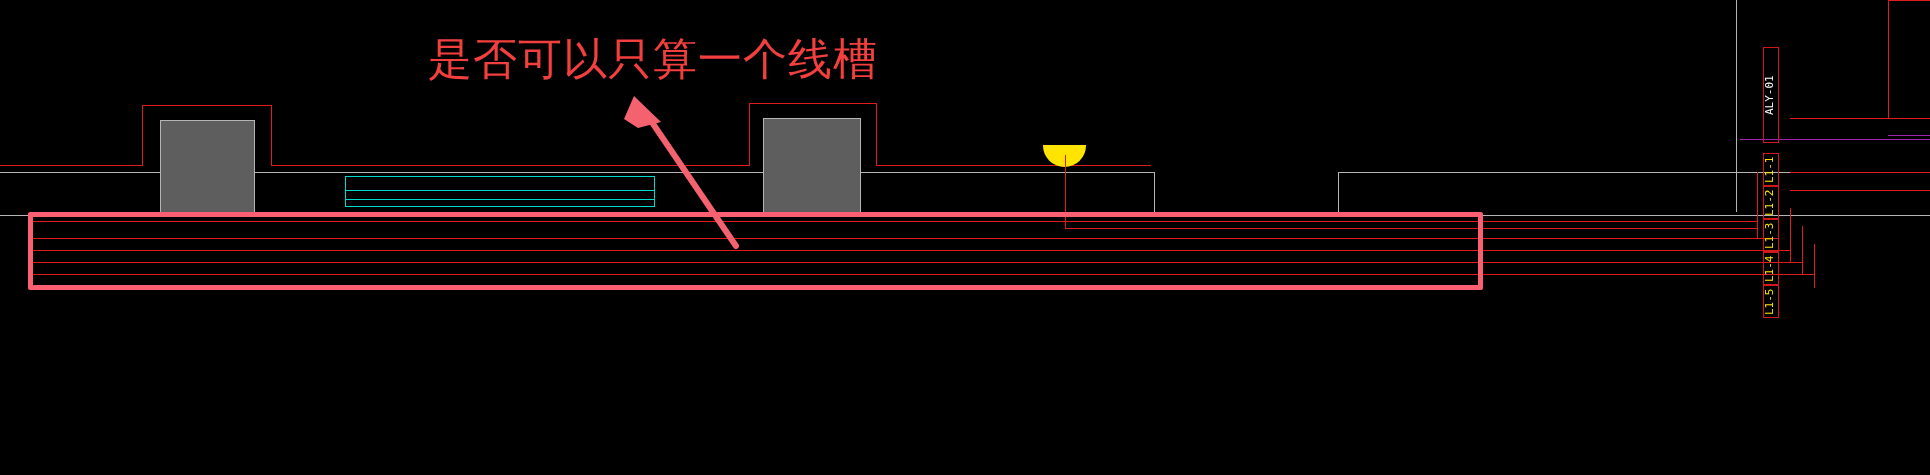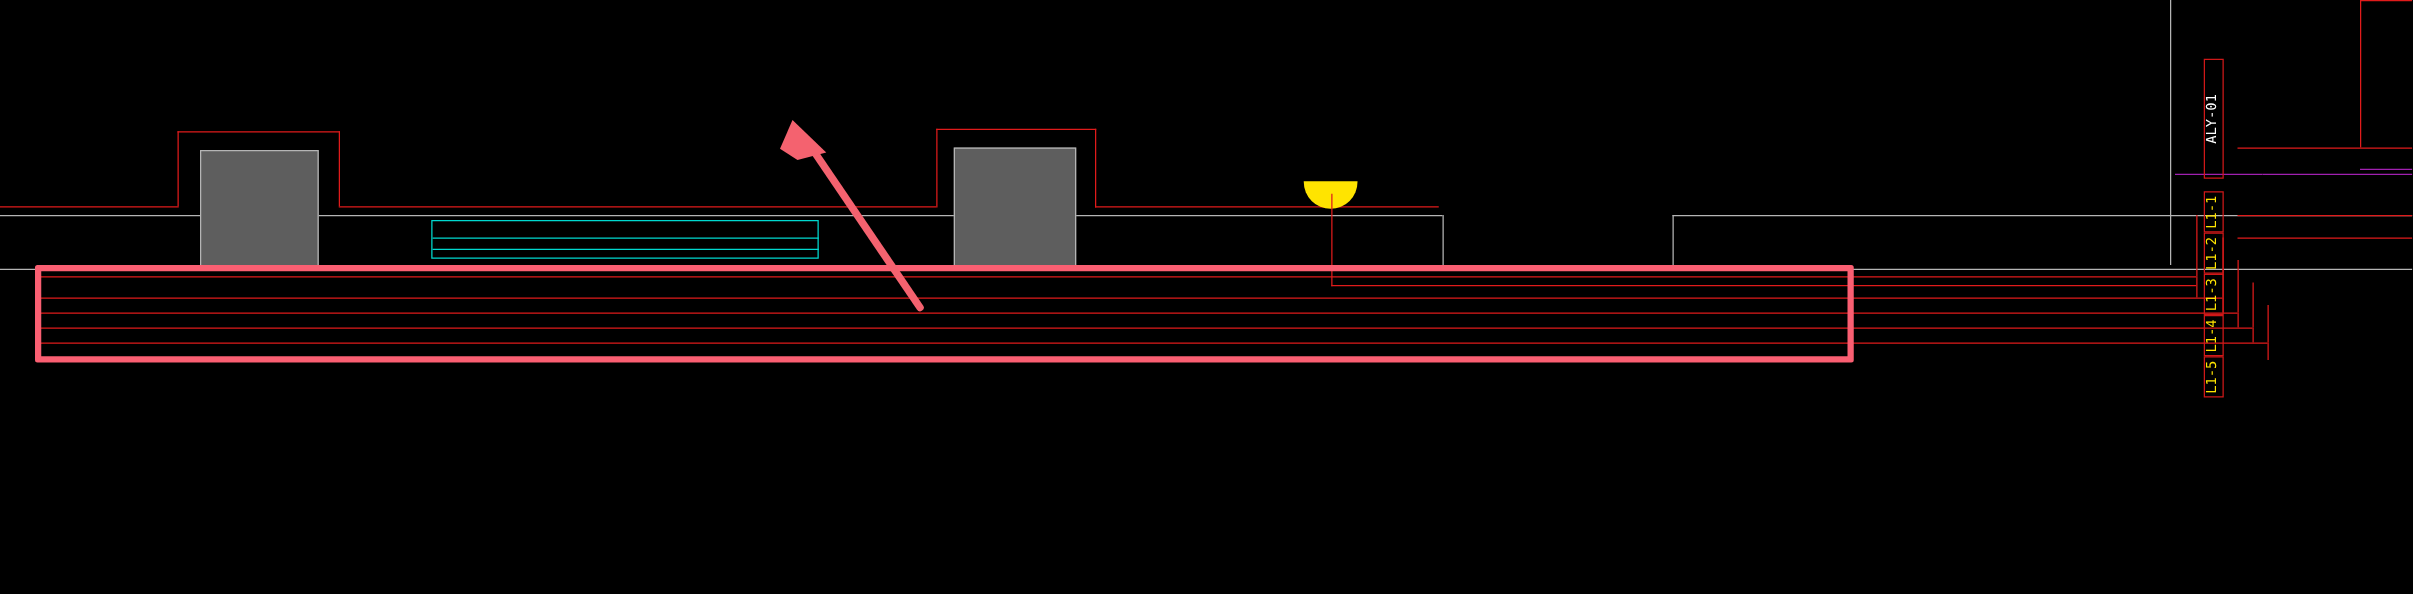--- a/index.html
+++ b/index.html
@@ -126,14 +126,15 @@
 
   <div class="rect" style="left:28px;top:212px;width:1455px;height:78px;border:5px solid #fa5f72;border-radius:2px;"></div>
 
   <svg class="overlay" viewBox="0 0 1930 475">
     <g>
       <line x1="736" y1="246" x2="645" y2="112" stroke="#f4626f" stroke-width="6" stroke-linecap="round"></line>
       <polygon points="634,96 661,122 638,128 624,119" fill="#f4626f"></polygon>
     </g>
   </svg>
 
+  <div id="annotation-text">是否可以只算一个线槽</div>
 
 </div>
 
 </body></html>

